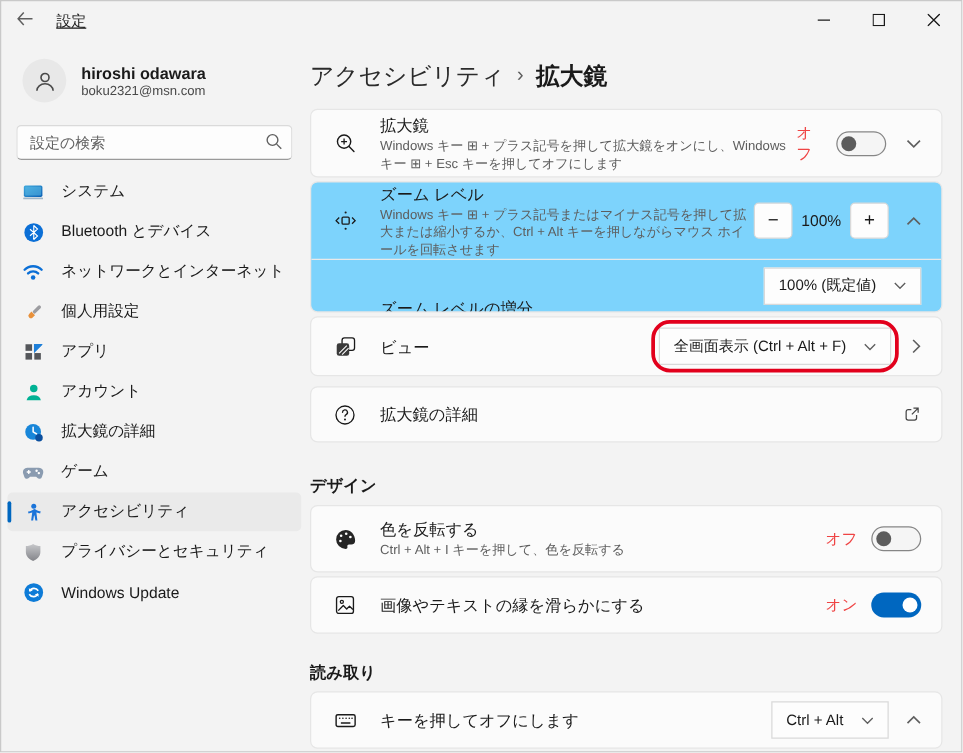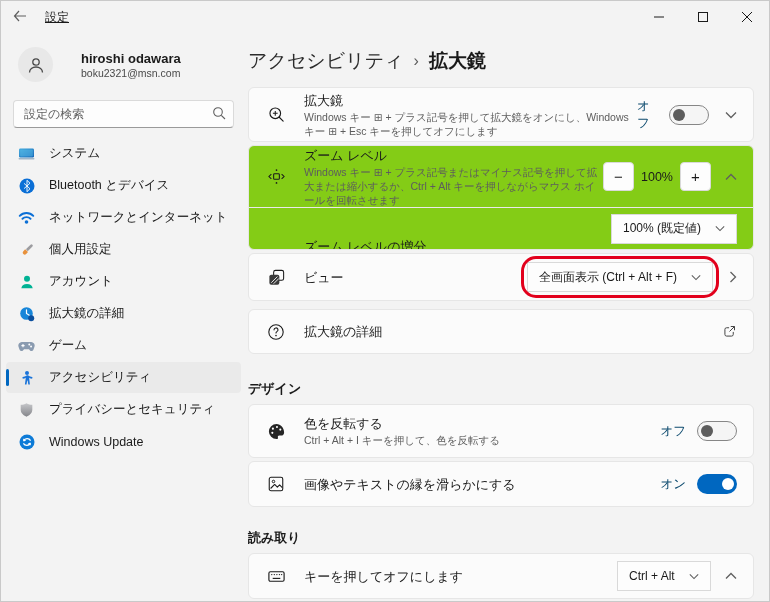--- a/index.html
+++ b/index.html
@@ -9,21 +9,21 @@
 
   
   .titlebar { position:absolute; top:0; left:0; right:0; height:32px; display:flex; align-items:center;text-decoration:underline; }
   .back-btn { width:38px; height:30px; display:flex; align-items:center; justify-content:center; color:#5f5f5f; }
   .win-title { font-size:12px; color:#1a1a1a; margin-left:6px; }
   .win-controls { margin-left:auto; display:flex; height:32px; }
   .win-ctl { width:44px; height:32px; display:flex; align-items:center; justify-content:center; color:#1a1a1a; }
 
   
   .sidebar { position:absolute; top:32px; left:0; width:245px; bottom:0; }
-  .profile { display:flex; align-items:center; gap:28px; padding:14px 6px 10px 17px; }
+  .profile { display:flex; align-items:center; gap:12px; padding:14px 6px 10px 17px; }
   .avatar { width:35px; height:35px; border-radius:50%; background:#e8e8e8; display:flex; align-items:center; justify-content:center; }
   .profile-name { font-size:13px; font-weight:bold; line-height:16px; }
   .profile-email { font-size:10.5px; color:#494949; }
   .searchbox { position:relative; margin:8px 12px 10px 12px; }
   .searchbox input { width:100%; height:28px; border:1px solid #dadada; border-bottom-color:#9a9a9a; border-radius:4px; background:#fdfdfd; padding:0 28px 0 10px; font-size:12px; color:#1a1a1a; font-family:inherit; }
   .searchbox input::placeholder { color:#616161; }
   .search-glyph { position:absolute; right:8px; top:6px; color:#5f5f5f; }
   .nav { margin-top:6px; }
   .nav-item { position:relative; display:flex; align-items:center; gap:14px; height:31px; margin:1px 5px; padding-left:12px; border-radius:4px; font-size:12.5px; }
   .nav-item .nicon { width:17px; height:17px; display:flex; align-items:center; justify-content:center; flex:none; }
@@ -31,29 +31,29 @@
   .nav-item.selected::before { content:""; position:absolute; left:0; top:7px; bottom:7px; width:3px; border-radius:2px; background:#0067c0; }
 
   
   .content { position:absolute; top:32px; left:247px; width:506px; bottom:0; }
   .breadcrumb { display:flex; align-items:center; margin-top:13px; height:30px; }
   .bc-parent { font-size:19px; color:#2b2b2b; }
   .bc-sep { font-size:16px; color:#5d5d5d; margin:0 10px; }
   .bc-title { font-size:19px; font-weight:bold; color:#1a1a1a; }
 
   .card { background:#fbfbfb; border:1px solid #e6e6e6; border-radius:6px; display:flex; align-items:center; padding:0 16px; }
-  .card-group { background:#84cc16; border:1px solid #e6e6e6; border-radius:6px; overflow:hidden; }
+  .card-group { background:#7dd3fc; border:1px solid #e6e6e6; border-radius:6px; overflow:hidden; }
   .row { display:flex; align-items:center; padding:0 16px; }
   .divider { height:1px; background:#e9e9e9; }
   .icon-col { width:22px; margin-right:17px; display:flex; align-items:center; justify-content:center; flex:none; color:#1a1a1a; }
   .card-text { display:flex; flex-direction:column; justify-content:center; }
   .card-title { font-size:13px; color:#1a1a1a; line-height:17px; }
   .card-desc { font-size:10.5px; color:#5d5d5d; line-height:14px; max-width:348px; margin-top:1px; }
   .right { margin-left:auto; display:flex; align-items:center; }
-  .tlabel { font-size:12.5px; color:#0c4a6e; margin-right:11px; }
+  .tlabel { font-size:12.5px; color:#ef4444; margin-right:11px; }
   .toggle { width:40px; height:20px; border-radius:10px; position:relative; flex:none; }
   .toggle.off { border:1px solid #868686; background:#f5f5f5; }
   .toggle.off .knob { position:absolute; left:3px; top:3px; width:12px; height:12px; border-radius:50%; background:#5c5c5c; }
   .toggle.on { background:#0067c0; }
   .toggle.on .knob { position:absolute; right:3px; top:4px; width:12px; height:12px; border-radius:50%; background:#ffffff; }
   .chev { color:#5f5f5f; display:flex; align-items:center; justify-content:center; }
   .stepper-btn { width:31px; height:29px; background:#fdfdfd; border:1px solid #d9d9d9; border-radius:4px; font-size:15px; color:#1a1a1a; display:flex; align-items:center; justify-content:center; }
   .zoom-value { width:46px; text-align:center; font-size:12.5px; }
   .select { height:30px; background:#fdfdfd; border:1px solid #d9d9d9; border-radius:0; display:flex; align-items:center; gap:14px; padding:0 11px; font-size:12px; color:#1a1a1a; }
   .annot-wrap { position:relative; }
@@ -160,20 +160,31 @@
       <div class="nav-item">
         <span class="nicon">
             <svg width="16" height="16" viewBox="0 0 16 16">
               <g transform="rotate(45 8 8)">
                 <rect x="6.7" y="0.5" width="2.7" height="8" rx="1.2" fill="#9c9ca0"></rect>
                 <path d="M6.2 8.8 h4 v2.6 a2 2 0 1 1 -4 0 z" fill="#e8913b"></path>
               </g>
             </svg>
           </span>
         <span>個人用設定</span>
+      </div>
+      <div class="nav-item">
+        <span class="nicon">
+            <svg width="15" height="15" viewBox="0 0 16 16">
+              <rect x="1.5" y="1.5" width="5.6" height="5.6" fill="#54565a"></rect>
+              <rect x="1.5" y="9" width="5.6" height="5.6" fill="#54565a"></rect>
+              <rect x="9" y="9" width="5.6" height="5.6" fill="#54565a"></rect>
+              <path d="M9.5 7.2 V2 h5.2 z M9.8 6.9 L14.4 2.3" fill="#1e7fd8" stroke="#1e7fd8" stroke-width="1.6"></path>
+            </svg>
+          </span>
+        <span>アプリ</span>
       </div>
       <div class="nav-item">
         <span class="nicon">
             <svg width="16" height="16" viewBox="0 0 16 16">
               <circle cx="8" cy="4.8" r="3" fill="#00b294"></circle>
               <path d="M2.3 14.2 a5.8 5 0 0 1 11.4 0 z" fill="#00b294"></path>
             </svg>
           </span>
         <span>アカウント</span>
       </div>

